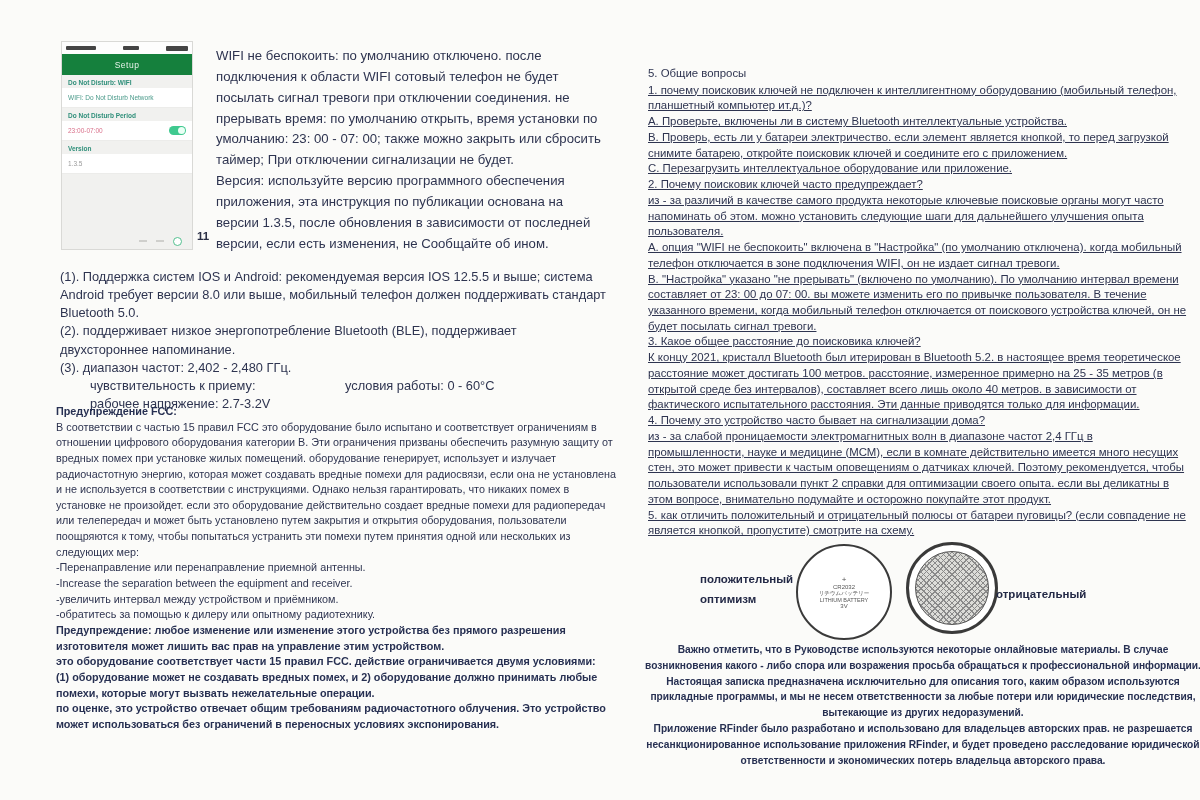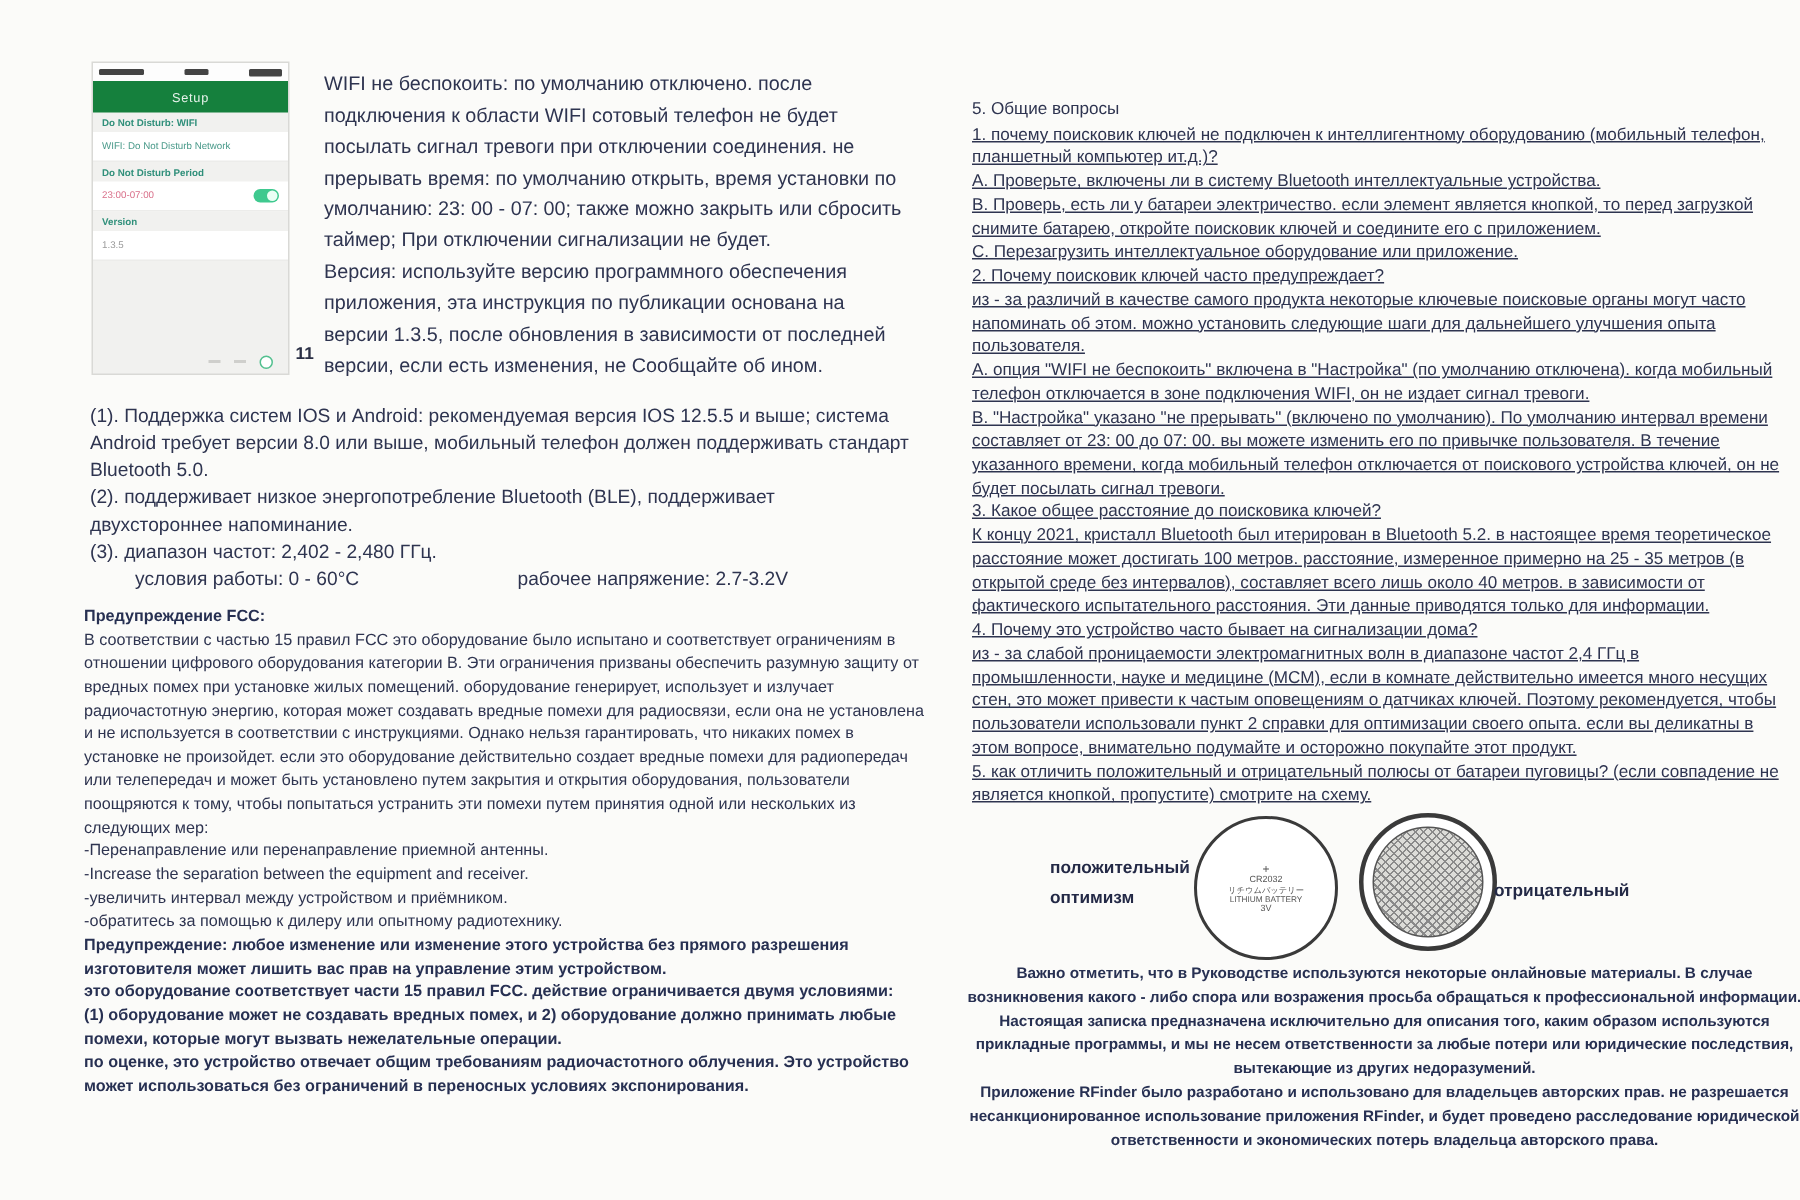--- a/index.html
+++ b/index.html
@@ -105,20 +105,21 @@
   <div class="sec6">
     <div class="body">WIFI не беспокоить: по умолчанию отключено. после подключения к области WIFI сотовый телефон не будет посылать сигнал тревоги при отключении соединения. не прерывать время: по умолчанию открыть, время установки по умолчанию: 23: 00 - 07: 00; также можно закрыть или сбросить таймер; При отключении сигнализации не будет.
 Версия: используйте версию программного обеспечения приложения, эта инструкция по публикации основана на версии 1.3.5, после обновления в зависимости от последней версии, если есть изменения, не Сообщайте об ином.</div>
   </div>
 
   <div class="sec3">
     <div class="body">(1). Поддержка систем IOS и Android: рекомендуемая версия IOS 12.5.5 и выше; система Android требует версии 8.0 или выше, мобильный телефон должен поддерживать стандарт Bluetooth 5.0.
 (2). поддерживает низкое энергопотребление Bluetooth (BLE), поддерживает двухстороннее напоминание.
 (3). диапазон частот: 2,402 - 2,480 ГГц.</div>
     <div class="specgrid">
+      <span>чувствительность к приему:</span>
       <span>условия работы: 0 - 60°C</span>
       <span>рабочее напряжение: 2.7-3.2V</span>
     </div>
   </div>
 
   <div class="fcc">
     <h4>Предупреждение FCC:</h4>
     <div class="body">В соответствии с частью 15 правил FCC это оборудование было испытано и соответствует ограничениям в отношении цифрового оборудования категории B. Эти ограничения призваны обеспечить разумную защиту от вредных помех при установке жилых помещений. оборудование генерирует, использует и излучает радиочастотную энергию, которая может создавать вредные помехи для радиосвязи, если она не установлена и не используется в соответствии с инструкциями. Однако нельзя гарантировать, что никаких помех в установке не произойдет. если это оборудование действительно создает вредные помехи для радиопередач или телепередач и может быть установлено путем закрытия и открытия оборудования, пользователи поощряются к тому, чтобы попытаться устранить эти помехи путем принятия одной или нескольких из следующих мер:
 -Перенаправление или перенаправление приемной антенны.
 -Increase the separation between the equipment and receiver.

